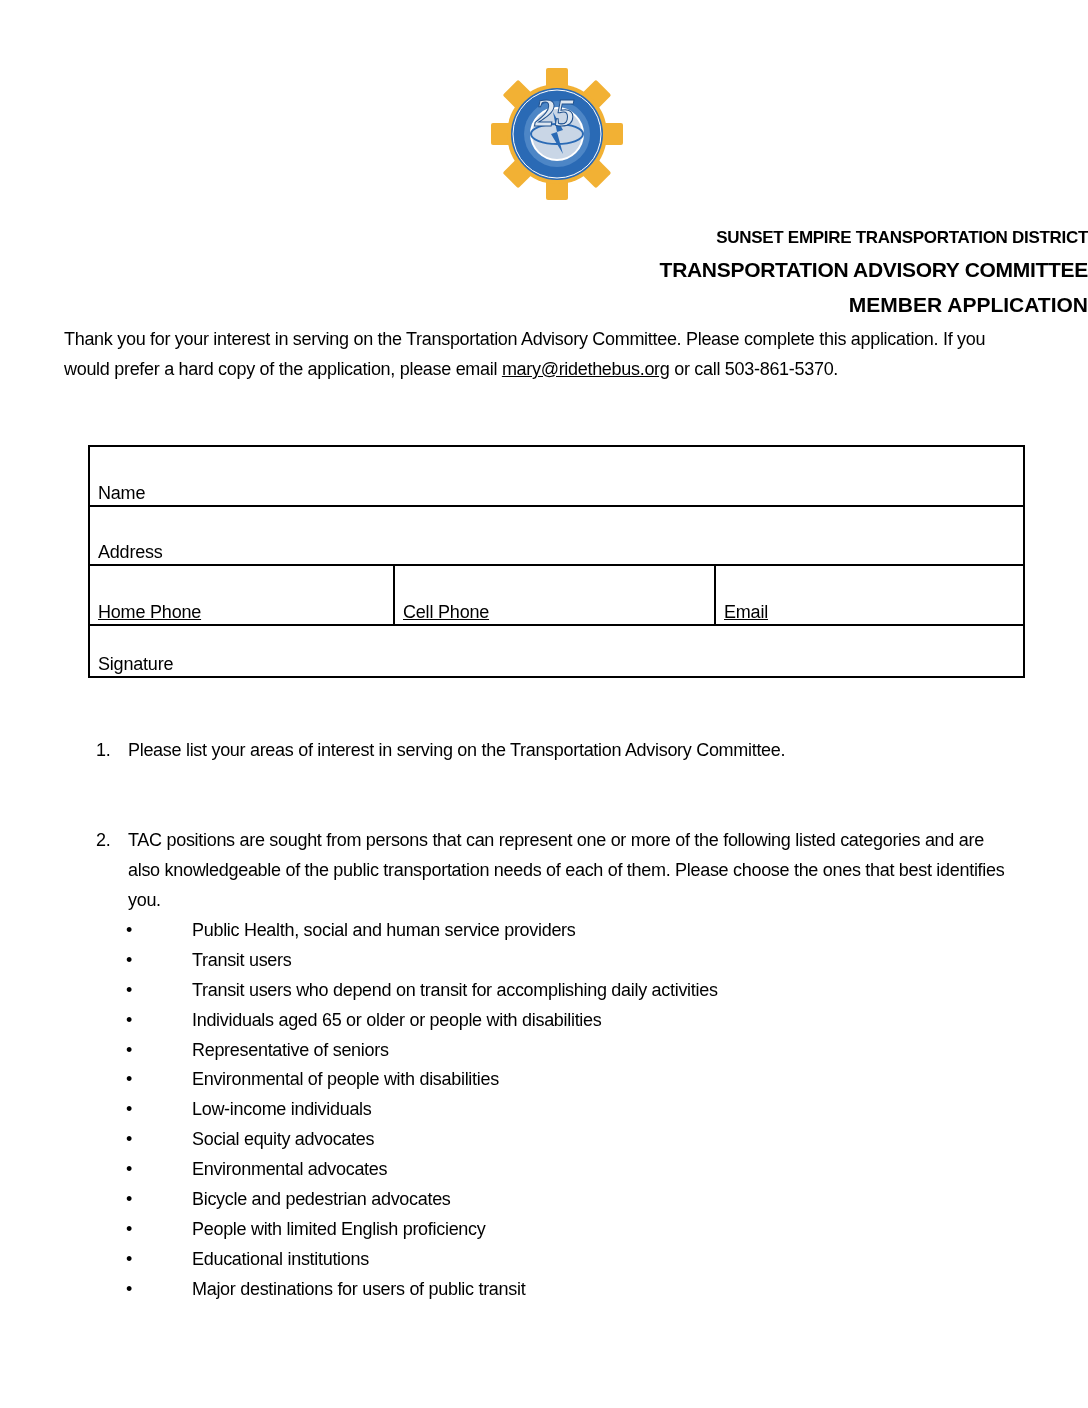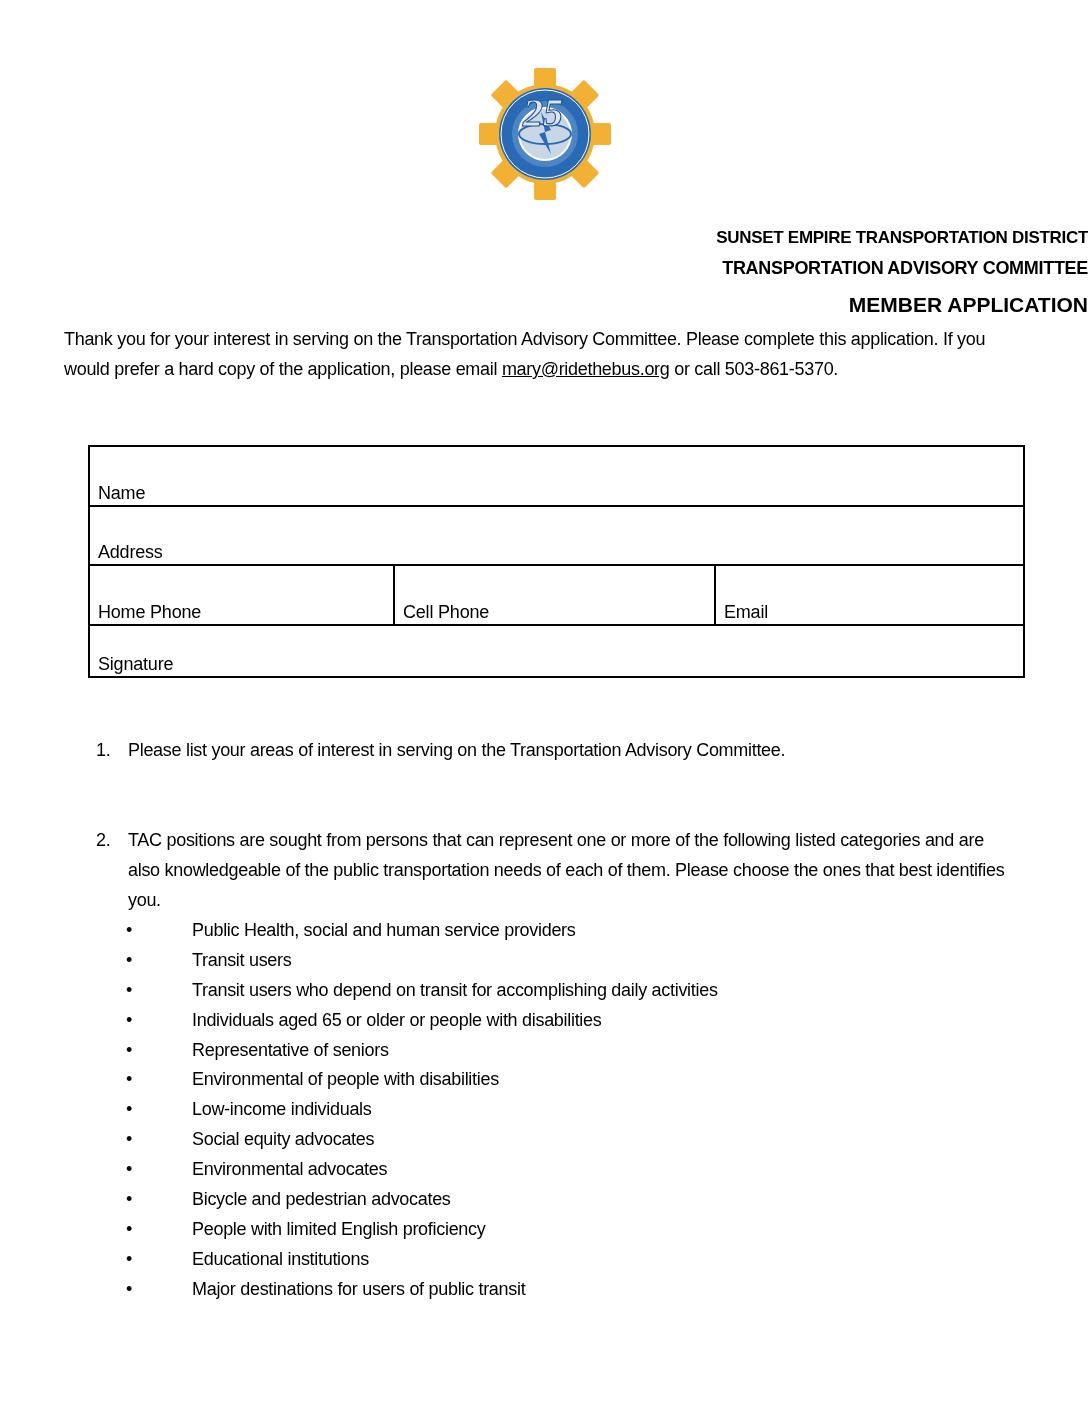--- a/index.html
+++ b/index.html
@@ -1,31 +1,31 @@
 <!DOCTYPE html>
 <html><head>
 <meta charset="utf-8">
 <style>
   html, body { margin: 0; padding: 0; background: #ffffff; }
   body { width: 1088px; height: 1408px; position: relative; overflow: hidden;
          font-family: "Liberation Sans", sans-serif; color: #000; }
-  .logo { position: absolute; left: 450px; top: 64px; width: 190px; height: 140px; }
+  .logo { position: absolute; left: 462px; top: 64px; width: 190px; height: 140px; }
   .h1 { position: absolute; left: 0; width: 1088px; text-align: right; font-weight: bold; }
   .h-district { top: 228px; font-size: 17px; letter-spacing: -0.3px; }
-  .h-committee { top: 258px; font-size: 18px; letter-spacing: -0.3px; }
+  .h-committee { top: 258px; font-size: 21px; letter-spacing: -0.3px; }
   .h-app { top: 293px; font-size: 21px; }
   .h-app span { text-decoration-thickness: 2px; }
   .intro { position: absolute; left: 64px; top: 324px; width: 965px; font-size: 18px; line-height: 30px; letter-spacing: -0.3px; }
   .intro a { color: #000000; text-decoration: underline; }
   table.form { position: absolute; left: 88px; top: 445px; width: 937px; border-collapse: collapse; }
   table.form td { border: 2px solid #000; font-size: 18px; vertical-align: bottom; padding: 0 0 1px 8px; letter-spacing: -0.2px; }
   table.form td.thin { border-left-width: 1px; border-right-width: 1px; border-radius: 19px; }
   .r1 td { height: 57px; }
   .r2 td { height: 56px; }
-  .r3 td { height: 57px; }
+  .r3 td { height: 57px; text-decoration: underline; }
   .r4 td { height: 49px; }
   .q { position: absolute; font-size: 18px; line-height: 30px; letter-spacing: -0.3px; }
   .q .num { position: absolute; left: 0; }
   .q .txt { position: absolute; left: 32px; width: 880px; }
   .q1 { left: 96px; top: 735px; }
   .q2 { left: 96px; top: 825px; }
   ul.cats { position: absolute; left: 126px; top: 915px; margin: 0; padding: 0; list-style: none; font-size: 18px; letter-spacing: -0.3px; }
   ul.cats li { height: 29.9px; line-height: 30px; position: relative; }
   ul.cats .bullet { position: absolute; left: 0; width: 20px; }
   ul.cats .label { position: absolute; left: 66px; white-space: nowrap; }

